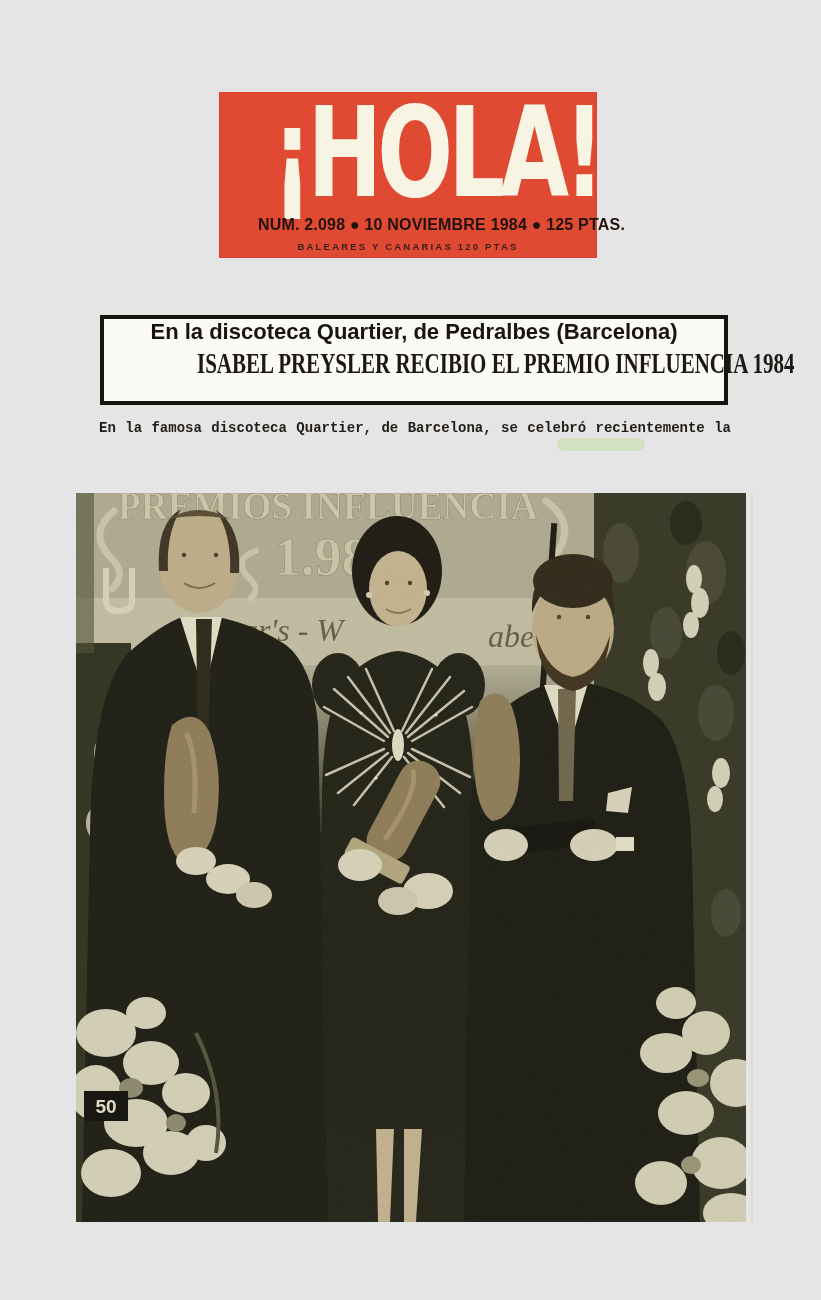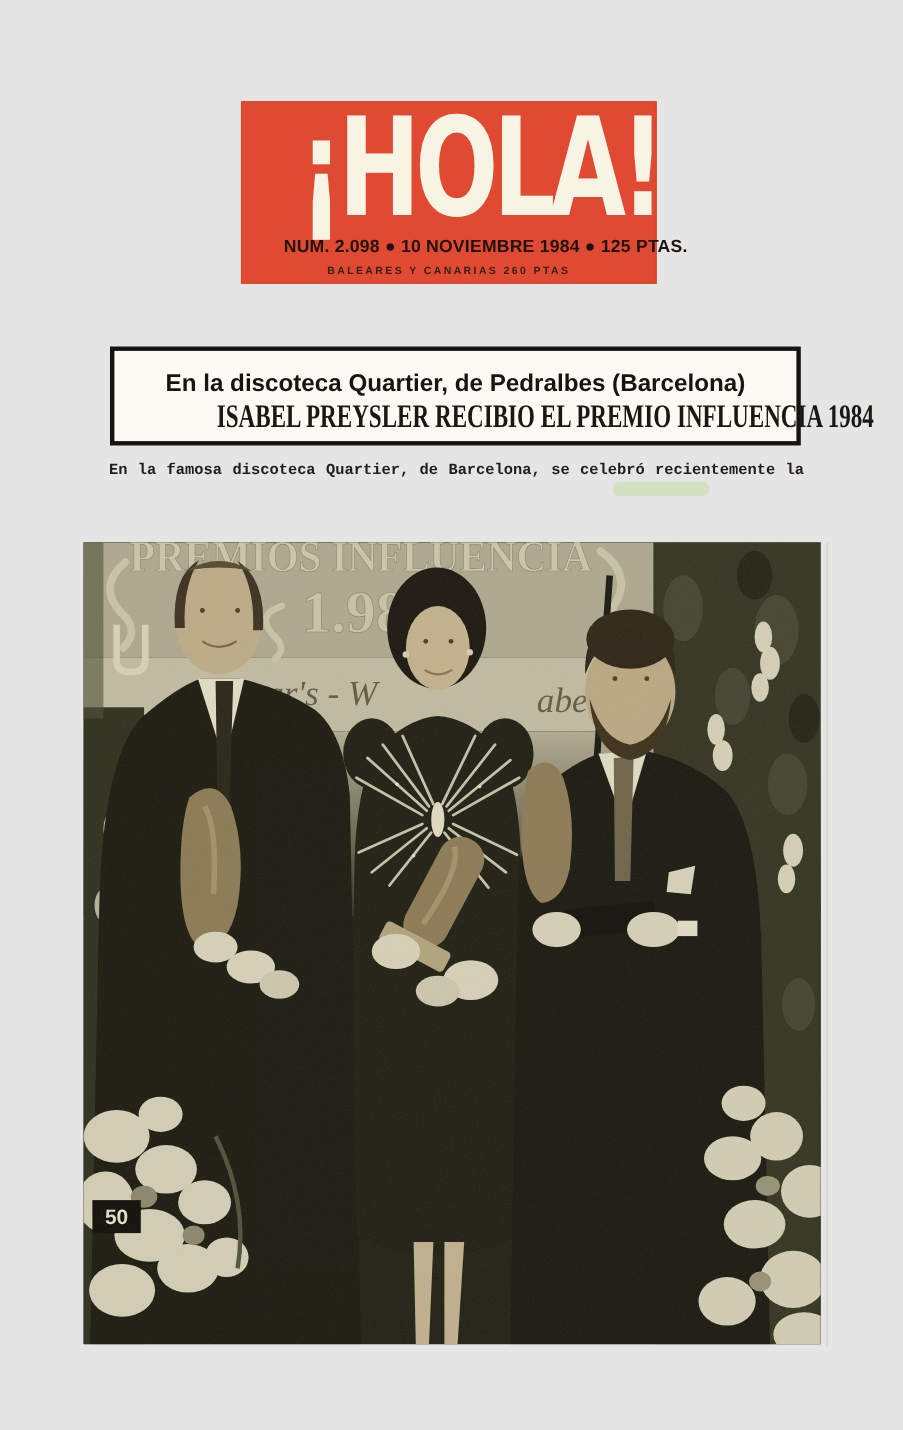--- a/index.html
+++ b/index.html
@@ -43,21 +43,21 @@
 
   
   .headline-box{
     position:absolute;left:100px;top:315px;width:628px;height:90px;
     background:#fbfaf4;
     border:4px solid #17130f;
     box-sizing:border-box;
     text-align:center;
   }
   .kicker{
-    margin-top:16px;
+    margin-top:0;
     font-size:22px;font-weight:bold;color:#181410;
     letter-spacing:0px;white-space:nowrap;
   }
   .main-title{
     margin-top:1px;
     font-family:"Liberation Serif", serif;
     font-weight:bold;font-size:30px;color:#1b1712;
     letter-spacing:0px;
     transform:scaleX(0.70);
     transform-origin:50% 50%;
@@ -81,36 +81,37 @@
     position:absolute;left:458px;top:20px;width:88px;height:13px;
     background:rgba(172,216,110,0.30);
     border-radius:7px;
     pointer-events:none;
   }
 
   
   .photo-wrap{
     position:absolute;left:76px;top:493px;width:670px;height:729px;
     background:#22241a;
+    border-radius:16px;
   }
   .scan-line{
     position:absolute;left:751px;top:493px;width:2px;height:731px;
     background:#dcdacd;
   }
   svg text{user-select:none;}
 </style>
 </head>
 <body>
 
 <div class="page">
 
   <div class="masthead">
     <div class="logo">¡HOLA!</div>
     <div class="issue">NUM. 2.098 ● 10 NOVIEMBRE 1984 ● 125 PTAS.</div>
-    <div class="regional">BALEARES Y CANARIAS 260 PTAS</div>
+    <div class="regional">BALEARES Y CANARIAS 120 PTAS</div>
   </div>
 
   <div class="headline-box">
     <div class="kicker">En la discoteca Quartier, de Pedralbes (Barcelona)</div>
     <div class="main-title">ISABEL PREYSLER RECIBIO EL PREMIO INFLUENCIA 1984</div>
   </div>
 
   <div class="lead">
     <div class="smudge"></div>
     <div class="lead-line">En la famosa discoteca Quartier, de Barcelona, se celebró recientemente la entrega de</div>

